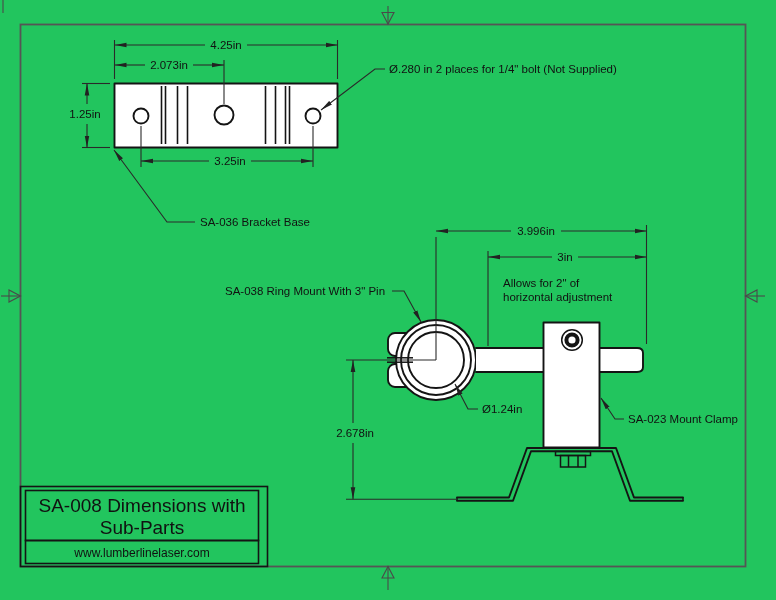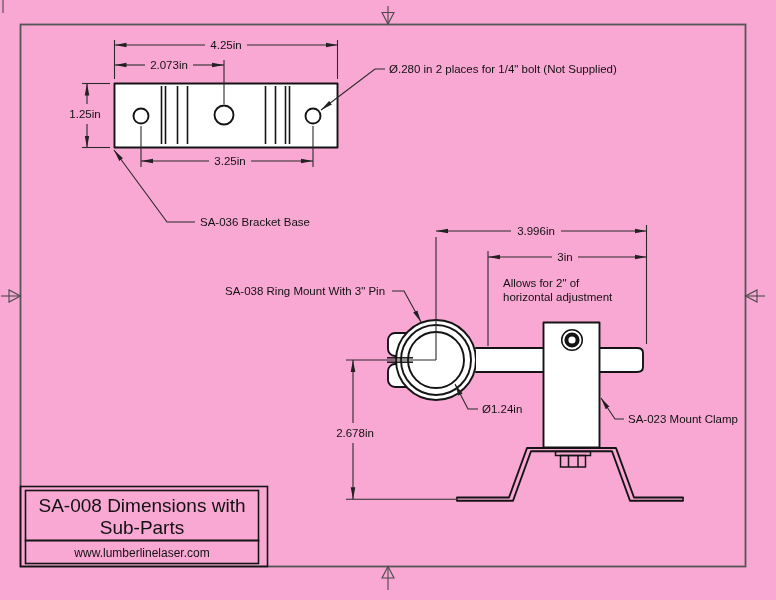--- a/index.html
+++ b/index.html
@@ -1,16 +1,16 @@
 <!DOCTYPE html>
 <html><head>
 <meta charset="utf-8">
 <style>
   html,body{margin:0;padding:0;background:#fff;}
-  .stage{position:relative;width:776px;height:600px;background:#f9a8d4;overflow:hidden;}
+  .stage{position:relative;width:776px;height:600px;background:#22c55e;overflow:hidden;}
   svg{display:block;}
   .pborder{fill:none;stroke:#555;stroke-width:1.8;}
   .cmark{fill:none;stroke:#4a4a4a;stroke-width:1.1;}
   .outline{fill:#fff;stroke:#141414;stroke-width:1.9;stroke-linejoin:round;stroke-linecap:round;}
   .edge{fill:none;stroke:#141414;stroke-width:1.9;stroke-linejoin:round;stroke-linecap:round;}
   .knurl{stroke:#141414;stroke-width:1.6;}
   .thin{fill:none;stroke:#141414;stroke-width:1.5;}
   .dim{fill:none;stroke:#2a2a2a;stroke-width:1.1;}
   .dimtxt{font-family:"Liberation Sans",sans-serif;font-size:11.5px;fill:#111;}
   .titletxt{font-family:"Liberation Sans",sans-serif;font-size:19px;fill:#111;}

